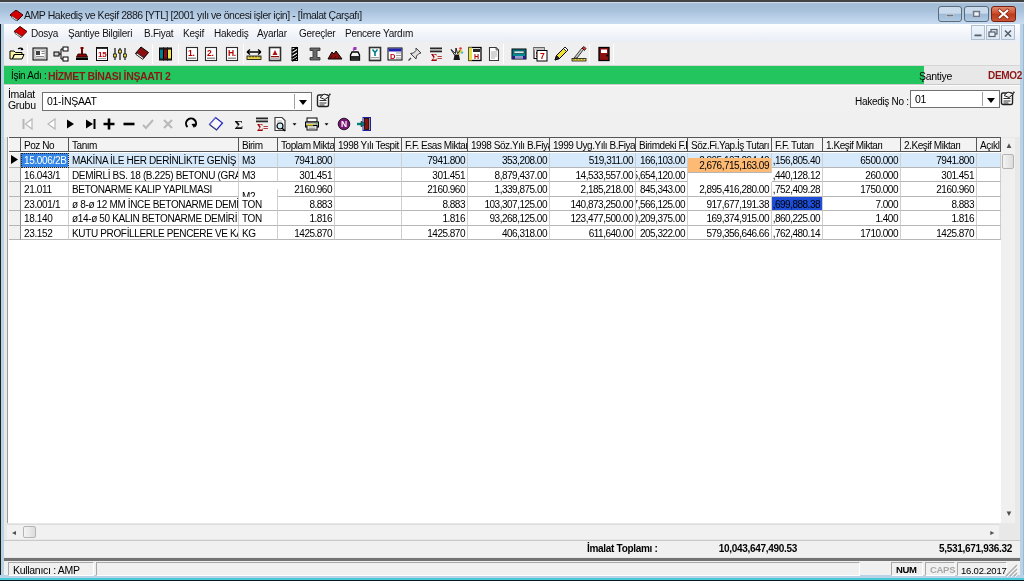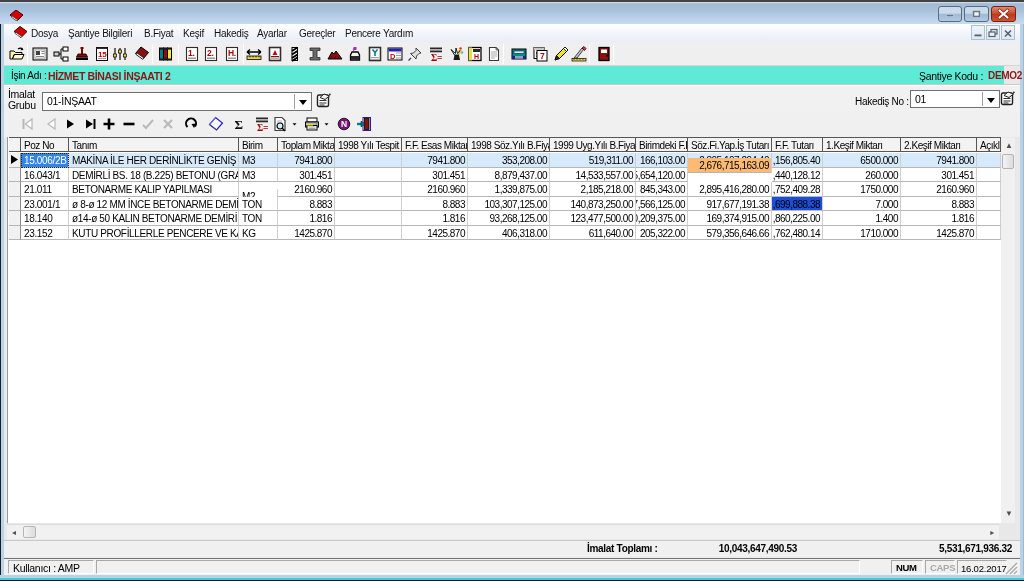--- a/index.html
+++ b/index.html
@@ -25,21 +25,21 @@
 
 #menubar{position:absolute;left:4px;top:24px;width:1016px;height:18px;
  background:linear-gradient(#fdfeff, #e9edf5);}
 .menuitem{position:absolute;top:4px;font-size:10px;letter-spacing:-0.25px;color:#111;}
 .mdibtn{position:absolute;top:1px;width:14px;height:15px;background:linear-gradient(#eef4fb,#dde8f3);border:1px solid #aebfd0;text-align:center;padding-top:1px;}
 
 #toolbar1{position:absolute;left:4px;top:42px;width:1016px;height:24px;background:#efefef;border-bottom:1px solid #d5d5d5;}
 .tsep{position:absolute;top:2px;width:1px;height:20px;background:#c7c7c7;border-right:1px solid #ffffff;}
 .ticon{position:absolute;top:4px;width:16px;height:16px;}
 
-#isinrow{position:absolute;left:4px;top:66px;width:1000px;height:18px;background:#5eead4;}
+#isinrow{position:absolute;left:4px;top:66px;width:920px;height:18px;background:#22c55e;}
 #imalatrow{position:absolute;left:4px;top:84px;width:1016px;height:27px;background:#f1f1f1;border-top:1px solid #c9c9c9;box-shadow:inset 0 1px 0 #fdfdfd;}
 #toolbar2{position:absolute;left:4px;top:111px;width:1016px;height:26px;background:#f0f0f0;}
 .lab{color:#000;}
 .darkred{color:#8c1616;font-weight:bold;}
 
 .combo{position:absolute;background:#fff;border:1px solid #707070;}
 .combobtn{position:absolute;right:1px;top:1px;bottom:1px;width:16px;background:#fff;border-left:1px solid #a0a0a0;}
 .combobtn:after{content:"";position:absolute;left:4px;top:6px;border:4px solid transparent;border-top:5px solid #000;}
 
 #grid{position:absolute;left:7px;top:137px;width:994px;height:386px;background:#fff;border-left:1px solid #9a9a9a;}
@@ -48,31 +48,32 @@
 .num{text-align:right;direction:rtl;padding:2px 2px 0 0;letter-spacing:-0.5px;}
 .num>span{display:inline-block;direction:ltr;unicode-bidi:embed;white-space:nowrap;}
 
 #vscroll{position:absolute;left:1001px;top:138px;width:14px;height:385px;background:#f0f0f0;}
 #hscroll{position:absolute;left:7px;top:524px;width:992px;height:15px;background:#f1f1f1;border-top:1px solid #dcdcdc;}
 .sbthumb{background:linear-gradient(90deg,#f4f4f4,#dcdcdc);border:1px solid #b4b4b4;border-radius:2px;}
 .arrow{position:absolute;color:#505050;font-size:8px;}
 
 #totals{position:absolute;left:4px;top:540px;width:1016px;height:17px;background:#f0f0f0;border-top:1px solid #c8c8c8;font-weight:bold;}
 
-#status{position:absolute;left:4px;top:558px;width:1016px;height:17px;background:#f0f0f0;border-top:1px solid #737373;}
+#status{position:absolute;left:4px;top:558px;width:1016px;height:17px;background:#f0f0f0;border-top:3px solid #737373;}
 .spanel{position:absolute;top:1px;height:14px;border:1px solid;border-color:#a8a8a8 #ffffff #ffffff #a8a8a8;padding:1px 4px 0 4px;}
 </style>
 </head>
 <body>
 <div id="win">
 <div id="titlebar">
  <svg id="titleicon" viewBox="0 0 13 11">
         <polygon points="6,0 13,5 7,11 0,5" fill="#d50000" stroke="#3a0000" stroke-width="1"></polygon>
         <polygon points="2,6 8,10 7,11 1,7" fill="#fff" stroke="#222" stroke-width="0.6"></polygon>
       </svg>
+ <div id="titletext">AMP Hakediş ve Keşif 2886 [YTL] [2001 yılı ve öncesi işler için] - [İmalat Çarşafı]</div>
  <div class="capbtn" id="btnmin"><svg width="22" height="14" viewBox="0 0 22 14">
           <rect x="7" y="7" width="8" height="3" rx="1" fill="#fdfdfd" opacity="0.9"></rect>
           <rect x="7.5" y="7.5" width="7" height="2" fill="#6b7686"></rect>
         </svg></div>
  <div class="capbtn" id="btnmax"><svg width="23" height="14" viewBox="0 0 23 14">
           <rect x="7.5" y="3.5" width="8" height="7" fill="#fdfdfd" opacity="0.85" rx="1"></rect>
           <rect x="8.5" y="4.5" width="6" height="5" fill="none" stroke="#6b7686" stroke-width="1.6"></rect>
         </svg></div>
  <div class="capbtn" id="btncls"><svg width="23" height="14" viewBox="0 0 23 14">
           <path d="M7.5 3.5 L15.5 10.5 M15.5 3.5 L7.5 10.5" stroke="#7e1a06" stroke-width="3.6" stroke-linecap="round"></path>

